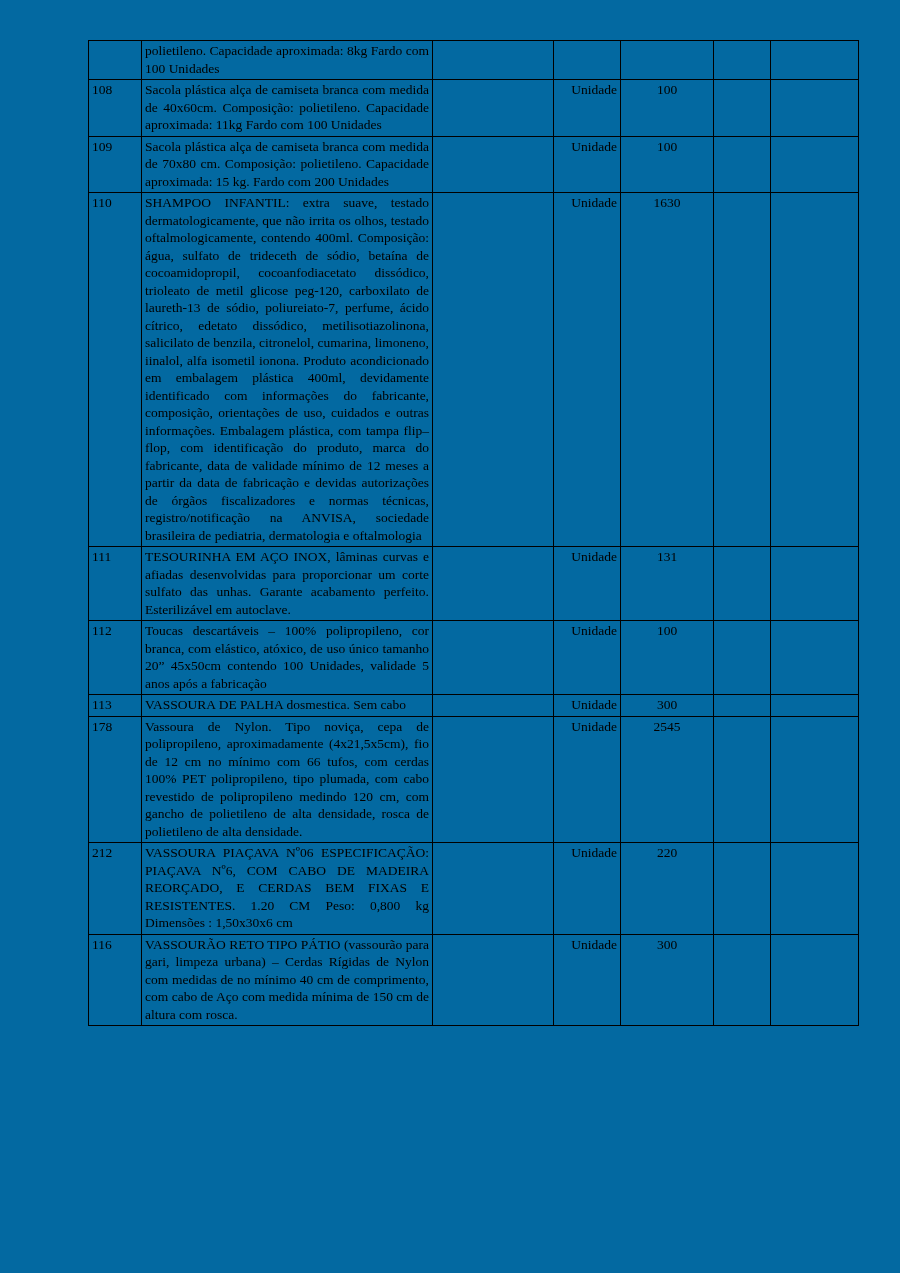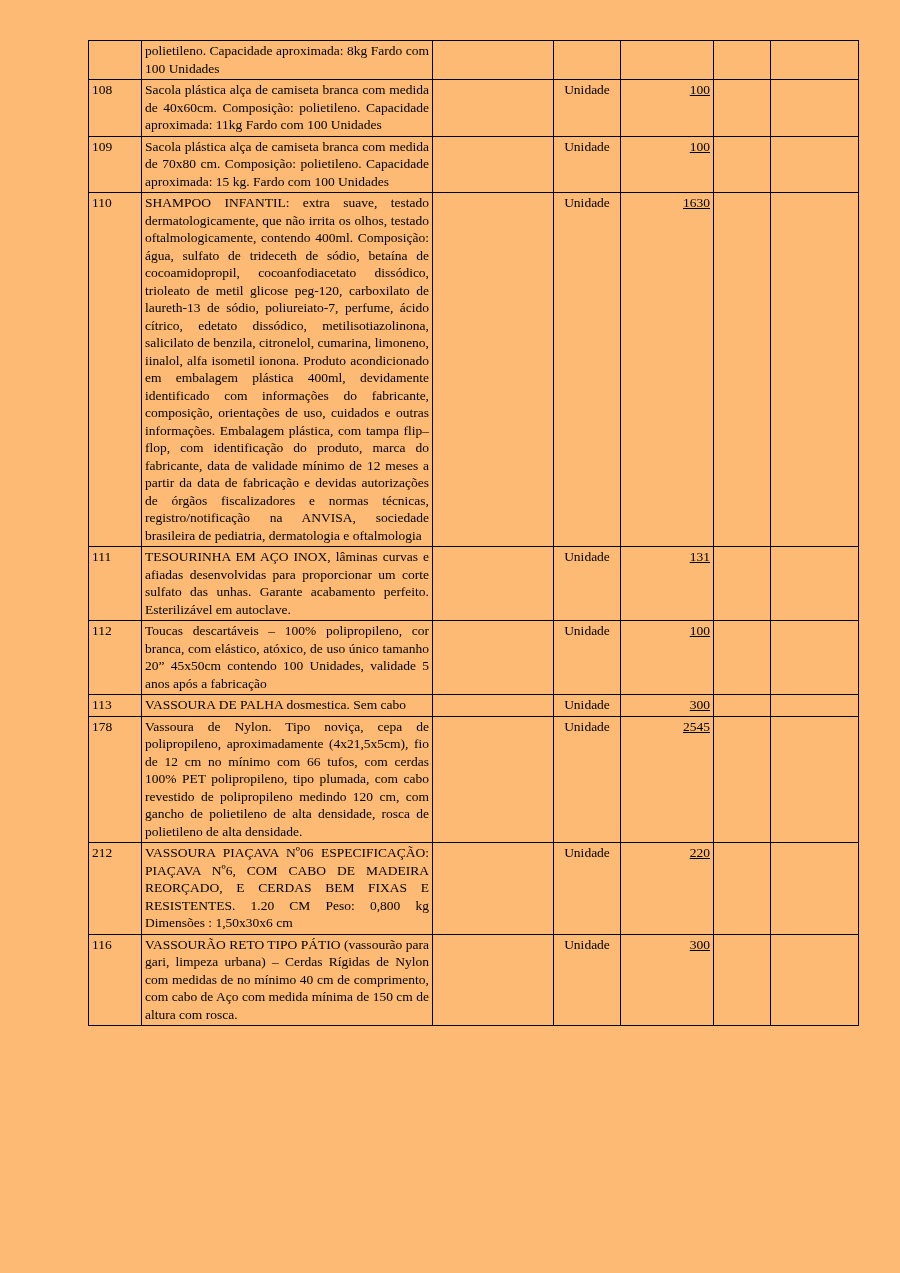--- a/index.html
+++ b/index.html
@@ -6,43 +6,43 @@
   html, body {
     width: 900px;
     background: #ffffff;
     font-family: "Liberation Serif", serif;
     color: #000000;
   }
   .page {
     position: relative;
     width: 900px;
     height: 1273px;
-    background: #fdba74;
+    background: #0369a1;
     overflow: hidden;
   }
   table.items-table {
     position: absolute;
     left: 88px;
     top: 40px;
     width: 770px;
     border-collapse: collapse;
     table-layout: fixed;
   }
   table.items-table td {
     border: 1px solid #000000;
     vertical-align: top;
     font-size: 13.5px;
     line-height: 17.5px;
     padding: 1px 3px 2px 3px;
     overflow: hidden;
   }
   td.c-item { }
   td.c-desc { text-align: justify; padding-left: 2px; padding-right: 2px; }
-  td.c-unit { text-align: center; padding-left: 4px; }
-  td.c-qty  { text-align: right; padding-right: 5px; text-decoration: underline; }
+  td.c-unit { text-align: right; padding-left: 4px; }
+  td.c-qty  { text-align: center; padding-right: 5px; }
   td.c-blank { }
 </style>
 </head>
 <body>
 
 <div class="page">
   <table class="items-table">
     <colgroup>
       <col style="width:53px">
       <col style="width:291px">
@@ -69,21 +69,21 @@
           <td class="c-desc">Sacola plástica alça de camiseta branca com medida de 40x60cm. Composição: polietileno. Capacidade aproximada: 11kg Fardo com 100 Unidades</td>
           <td class="c-blank"></td>
           <td class="c-unit">Unidade</td>
           <td class="c-qty">100</td>
           <td class="c-blank"></td>
           <td class="c-blank"></td>
         </tr>
 
         <tr>
           <td class="c-item">109</td>
-          <td class="c-desc">Sacola plástica alça de camiseta branca com medida de 70x80 cm. Composição: polietileno. Capacidade aproximada: 15 kg. Fardo com 100 Unidades</td>
+          <td class="c-desc">Sacola plástica alça de camiseta branca com medida de 70x80 cm. Composição: polietileno. Capacidade aproximada: 15 kg. Fardo com 200 Unidades</td>
           <td class="c-blank"></td>
           <td class="c-unit">Unidade</td>
           <td class="c-qty">100</td>
           <td class="c-blank"></td>
           <td class="c-blank"></td>
         </tr>
 
         <tr>
           <td class="c-item">110</td>
           <td class="c-desc">SHAMPOO INFANTIL: extra suave, testado dermatologicamente, que não irrita os olhos, testado oftalmologicamente, contendo 400ml. Composição: água, sulfato de trideceth de sódio, betaína de cocoamidopropil, cocoanfodiacetato dissódico, trioleato de metil glicose peg-120, carboxilato de laureth-13 de sódio, poliureiato-7, perfume, ácido cítrico, edetato dissódico, metilisotiazolinona, salicilato de benzila, citronelol, cumarina, limoneno, iinalol, alfa isometil ionona. Produto acondicionado em embalagem plástica 400ml, devidamente identificado com informações do fabricante, composição, orientações de uso, cuidados e outras informações. Embalagem plástica, com tampa flip–flop, com identificação do produto, marca do fabricante, data de validade mínimo de 12 meses a partir da data de fabricação e devidas autorizações de órgãos fiscalizadores e normas técnicas, registro/notificação na ANVISA, sociedade brasileira de pediatria, dermatologia e oftalmologia</td>

